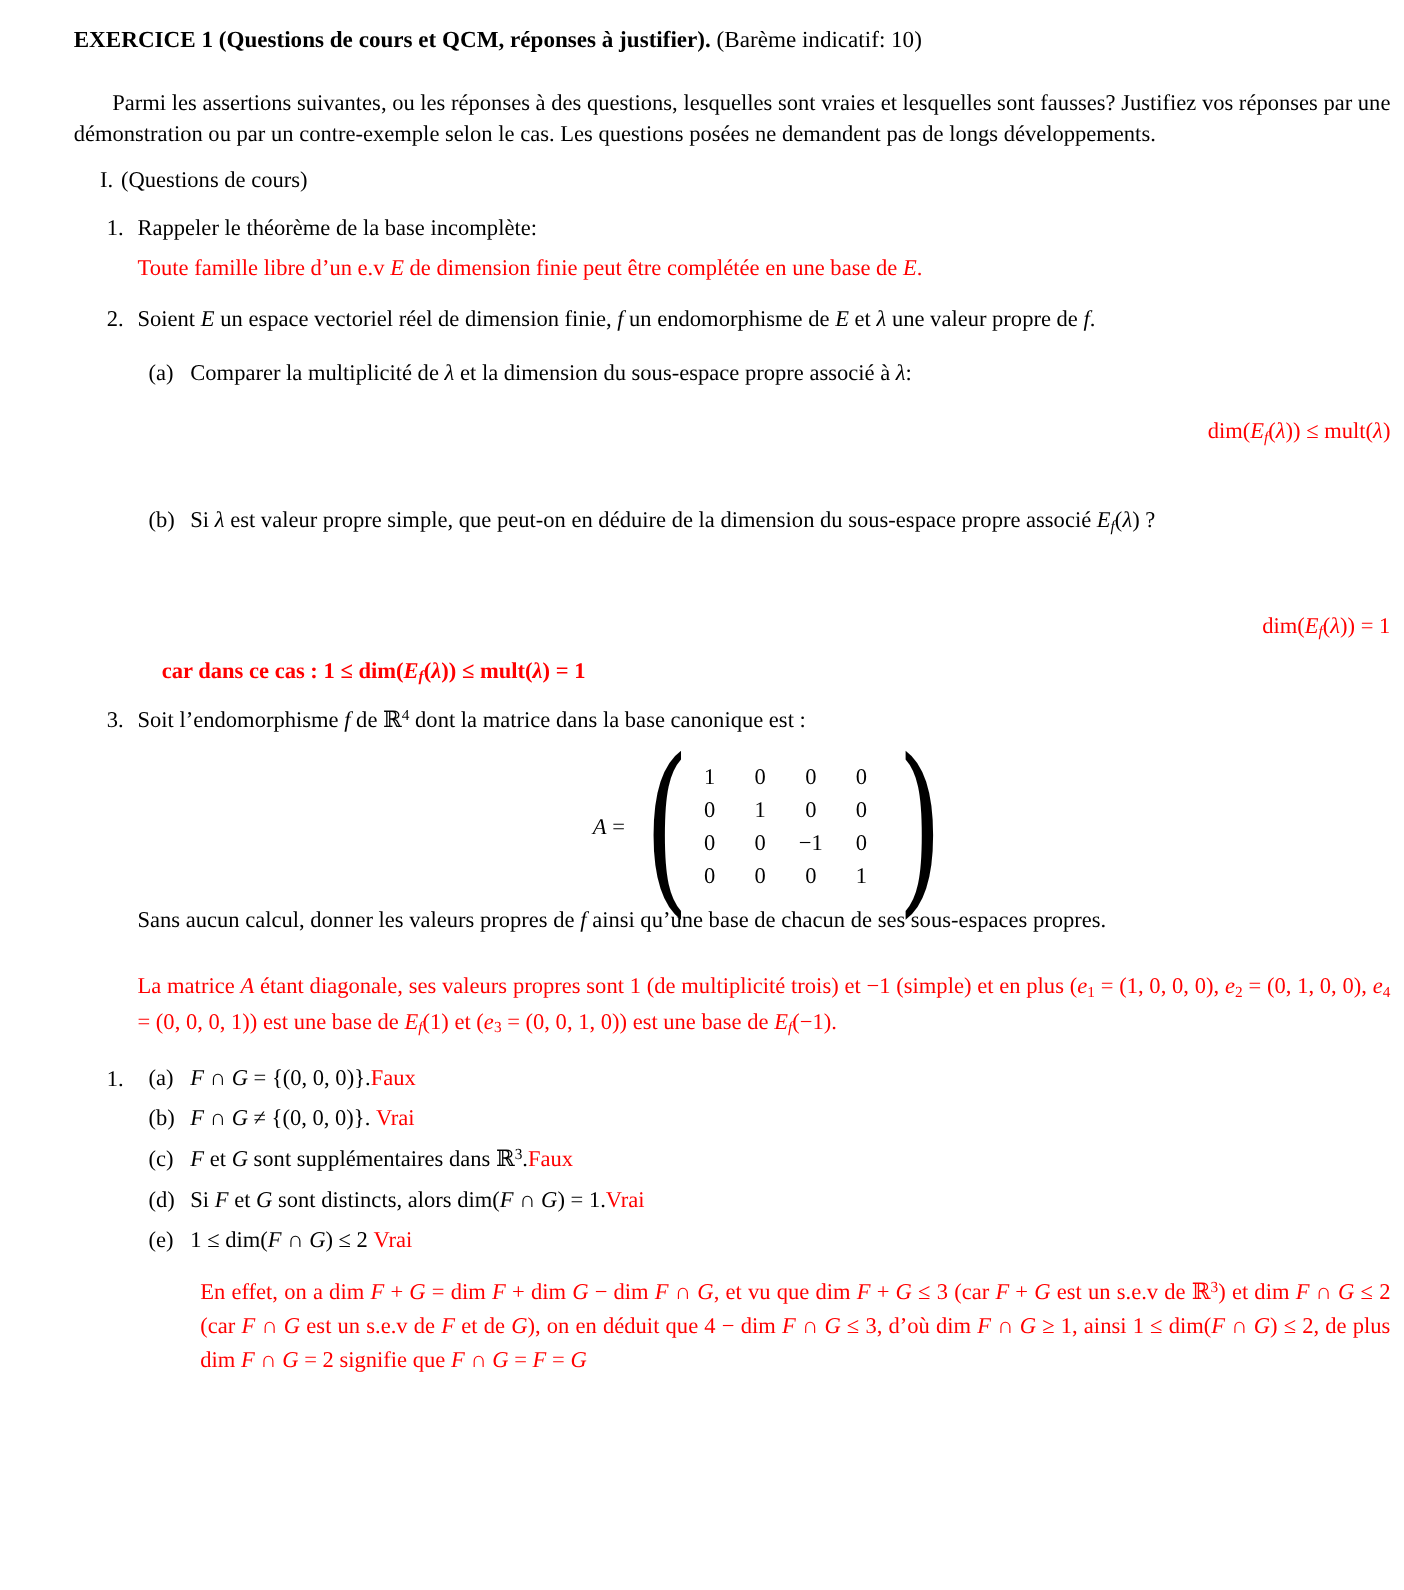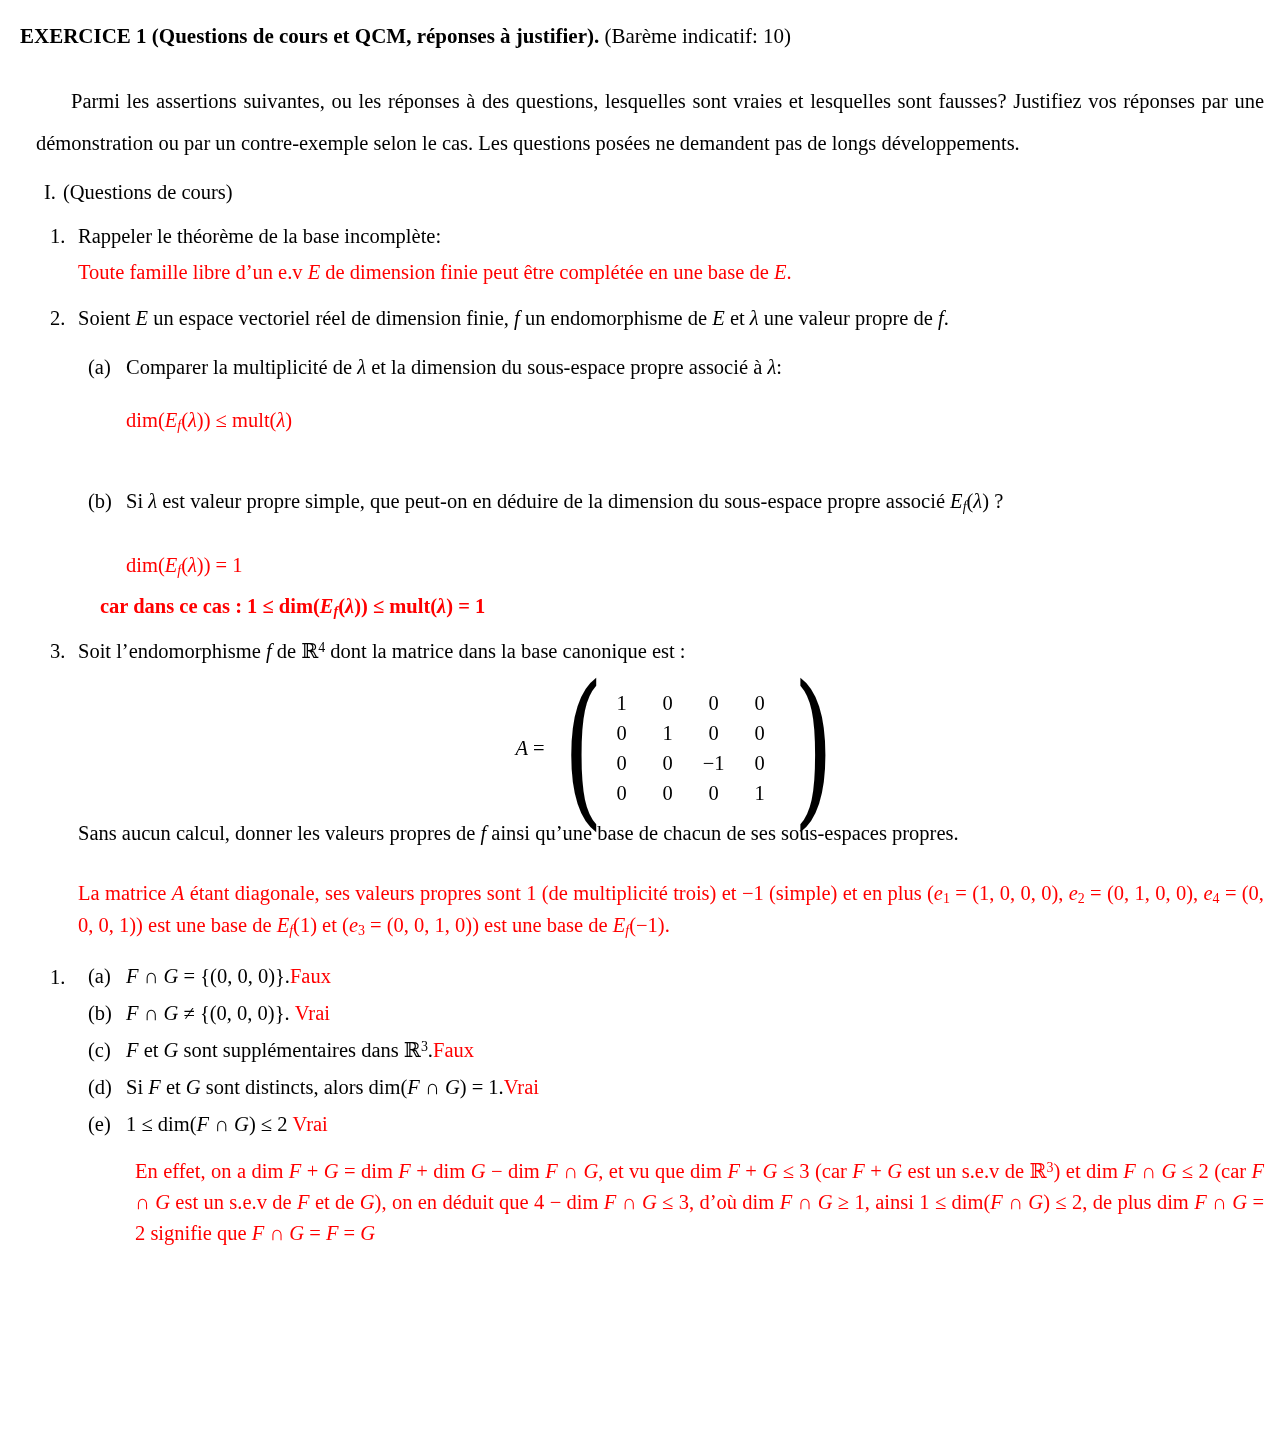--- a/index.html
+++ b/index.html
@@ -6,51 +6,51 @@
   * { box-sizing: border-box; }
   html, body { margin: 0; padding: 0; }
   body {
     width: 1276px; height: 1445px;
     background: var(--page-bg);
     color: var(--text-black);
     font-family: "Liberation Serif", "DejaVu Serif", "DejaVu Sans", serif;
     font-size: 20.5px;
     overflow: hidden;
   }
-  .page { width: 1276px; height: 1389px; padding: 24px 12px 0 20px; }
+  .page { width: 1276px; height: 1389px; padding: 24px 12px 0 67px; }
 
   .doc-title { margin: 0; font-size: 21px; line-height: 24px; }
   .doc-title .bold { font-weight: bold; }
 
   .intro {
-    margin: 32px 0 0 16px;
+    margin: 32px 0 0 0;
     text-align: justify;
     text-indent: 35px;
-    line-height: 42px;
+    line-height: 28px;
   }
 
   .sec-head { line-height: 22px; }
   .sec1-head { margin-top: 17px; padding-left: 24px; }
   .sec2-head { margin-top: 22px; padding-left: 3px; }
   .sec-head .sec-label { margin-right: 7px; }
 
   .item { position: relative; padding-left: 58px; line-height: 22px; }
   .item > .item-label { position: absolute; left: 30px; top: 0; }
 
   .subitem { position: relative; padding-left: 48px; line-height: 22px; }
   .subitem > .sub-label { position: absolute; left: 10px; top: 0; }
 
   .q1-item   { margin-top: 22px; }
   .q1-answer { margin-top: 14px; line-height: 22px; }
   .q2-item   { margin-top: 24px; }
   .sub-a     { margin-top: 27px; }
   .formula-a { margin-top: 29px; }
   .sub-b     { margin-top: 57px; }
-  .formula-b { margin-top: 40px; }
-  .formula   { margin-left: 48px; text-align: left; line-height: 26px; }
+  .formula-b { margin-top: 72px; }
+  .formula   { margin-left: 48px; text-align: right; line-height: 26px; }
   .note-line { margin-top: 17px; margin-left: 22px; line-height: 22px; font-weight: bold; }
   .q3-item   { margin-top: 23px; }
   .q3-sans   { margin-top: 10px; line-height: 22px; }
   .q3-answer { margin-top: 33px; text-align: justify; line-height: 32px; }
   .s2q1-item { margin-top: 24px; }
   .vf-item   { margin-bottom: 16px; line-height: 21px; }
   .vf-first  { margin-top: 25px; }
   .justification { margin-top: 21px; margin-left: 57px; text-align: justify; line-height: 31px; }
 
   .red { color: var(--answer-red); }

